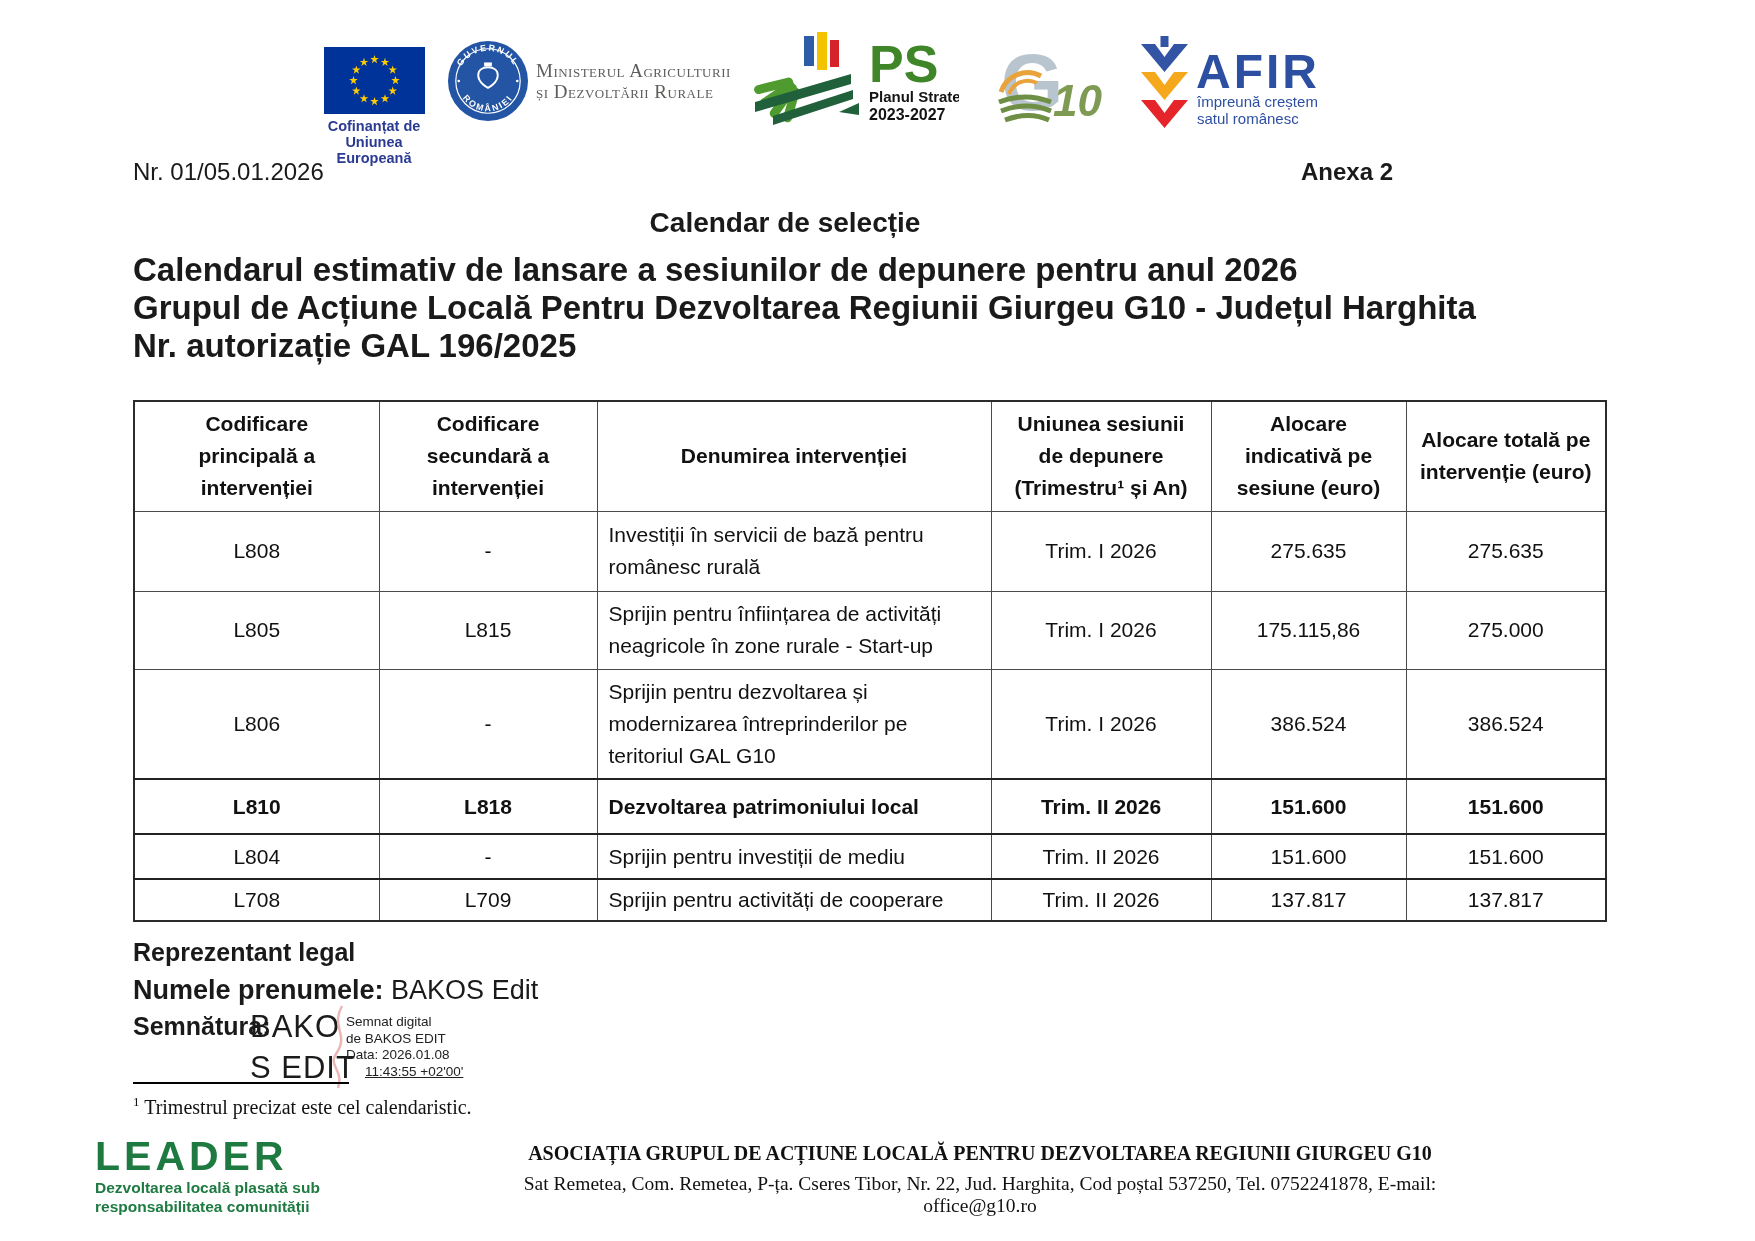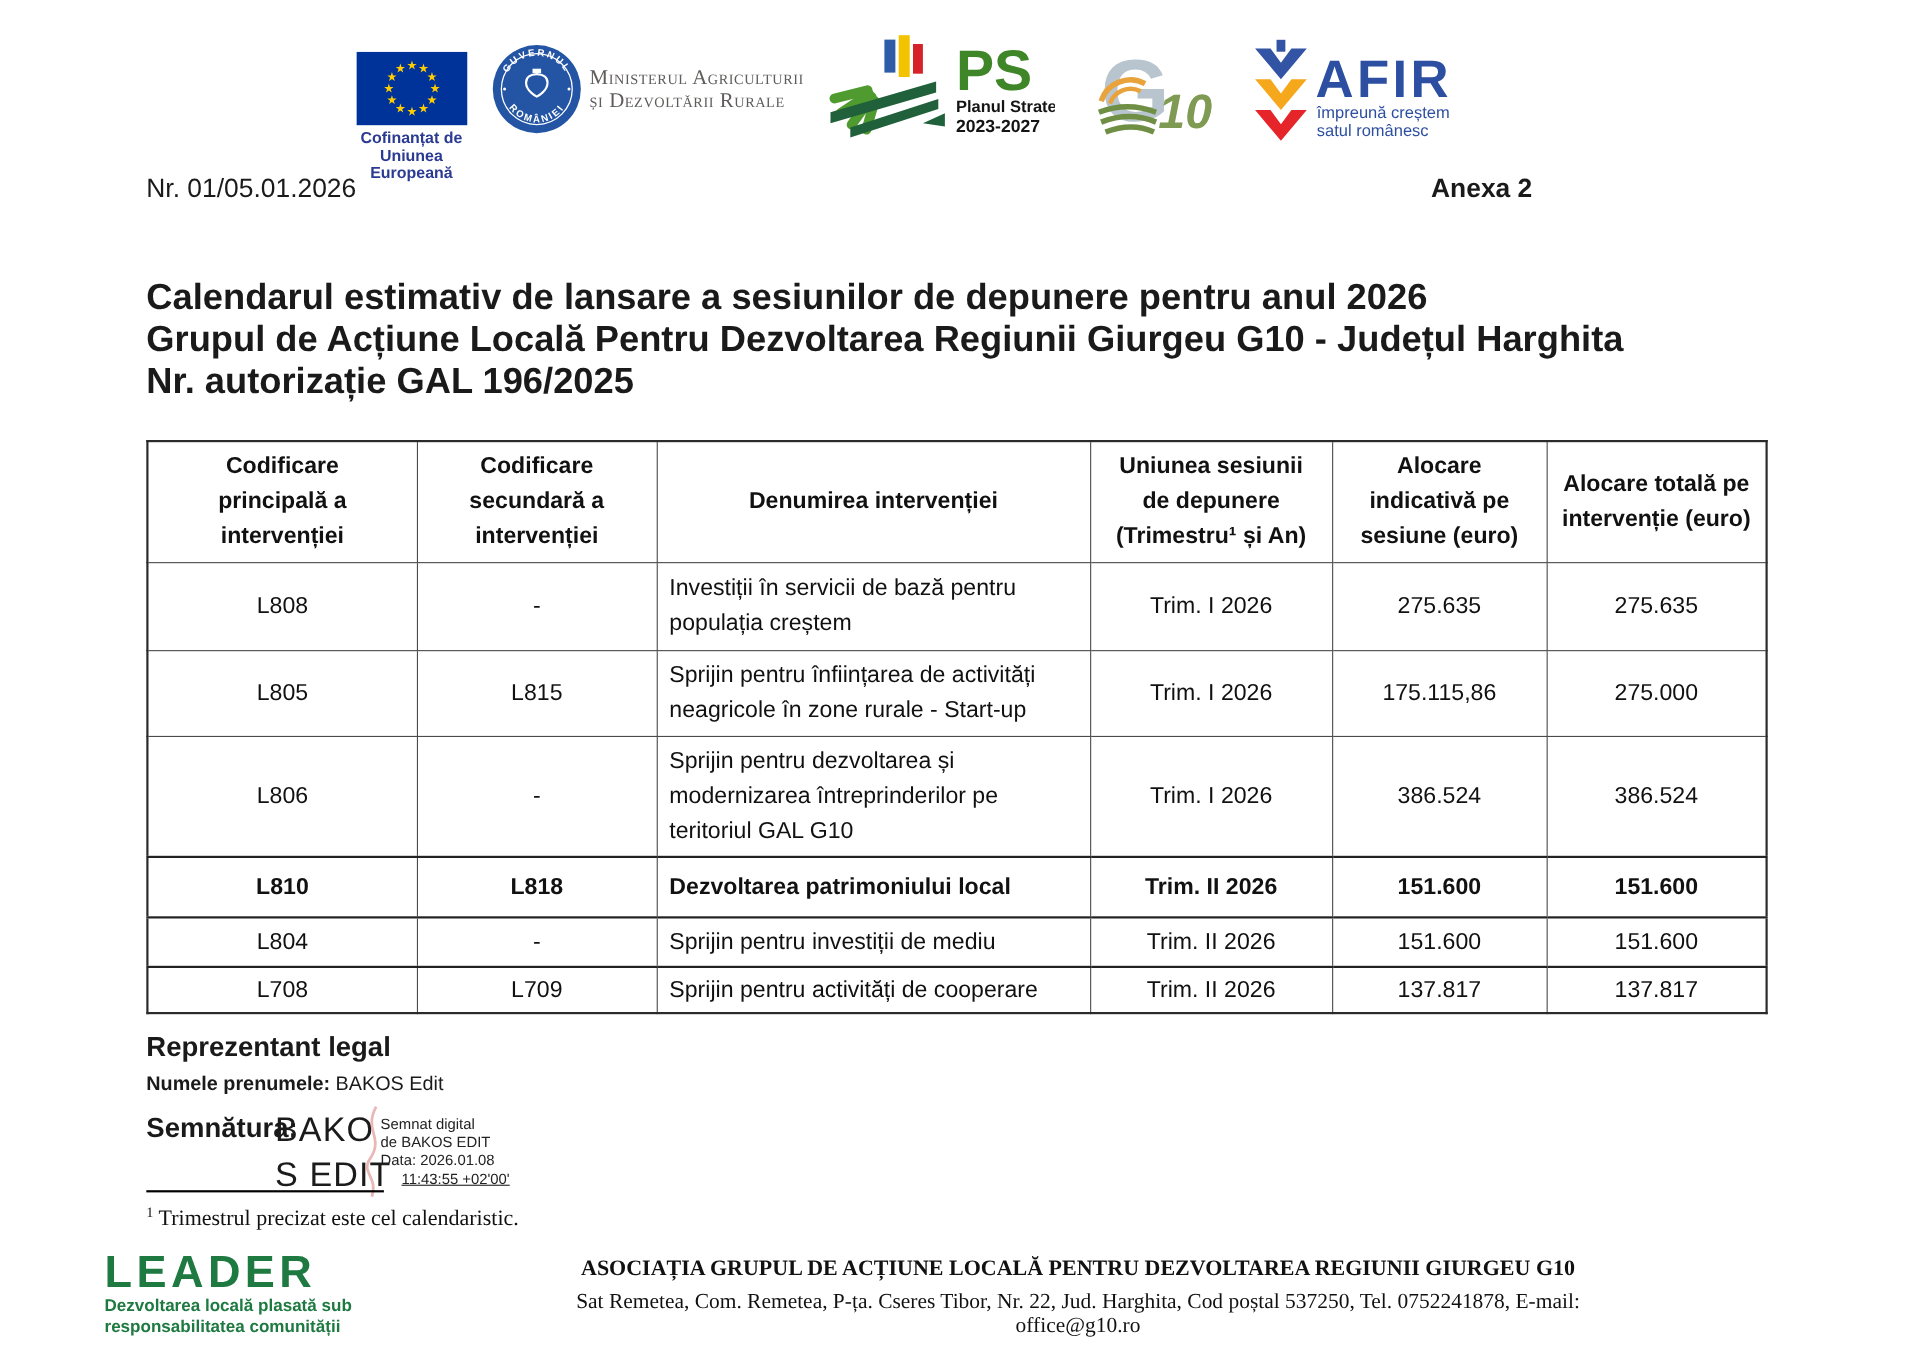--- a/index.html
+++ b/index.html
@@ -29,21 +29,21 @@
   table.cal tr.hdr{height:110px;}
   table.cal tr.r1{height:80px;} table.cal tr.r2{height:78px;} table.cal tr.r3{height:110px;}
   table.cal tr.r4{height:55px;font-weight:bold;} table.cal tr.r5{height:45px;} table.cal tr.r6{height:35px;}
   table.cal tr.thick td{border-top-width:2.6px;border-top-color:#222;}
   table.cal{border:2.5px solid #2b2b2b;}
   .hw{display:inline-block;}
   .hw.n12{max-width:178px;} .hw.n4{max-width:228px;} .hw.n56{max-width:232px;}
 
   
   .rep{left:133px;top:938px;font-size:25px;font-weight:bold;}
-  .nameline{left:133px;top:975px;font-size:18px;}
+  .nameline{left:133px;top:975px;font-size:27px;}
   .nameline .lab{font-weight:bold;}
   .sig-label{left:133px;top:1012px;font-size:25px;font-weight:bold;}
   .sig-name{left:250px;top:1006px;font-size:31px;line-height:41px;color:#1b1b1b;letter-spacing:1px;}
   .sig-details{left:346px;top:1014px;font-size:13.5px;line-height:16.5px;color:#222;}
   .sig-details .u{text-decoration:underline;padding-left:19px;}
   .sig-line{left:133px;top:1082px;width:216px;border-top:2.5px solid #000;}
   .flourish{left:326px;top:1004px;}
   .footnote{left:133px;top:1094px;font-family:"Liberation Serif",serif;font-size:20px;color:#111;}
   .footnote sup{font-size:13px;}
 
@@ -143,20 +143,21 @@
     <polygon points="1,8 15,8 24.5,21 34,8 48,8 24.5,36" fill="#3353a4"></polygon>
     <polygon points="1,36 15,36 24.5,49 34,36 48,36 24.5,64" fill="#f5a81c"></polygon>
     <polygon points="1,64 15,64 24.5,77 34,64 48,64 24.5,92" fill="#e5252a"></polygon>
     <text x="56" y="52" font-size="48" font-weight="bold" letter-spacing="3" fill="#2d4fa1">AFIR</text>
     <text x="57" y="71" font-size="15" font-weight="500" fill="#2d4fa1">împreună creștem</text>
     <text x="57" y="88" font-size="15" font-weight="500" fill="#2d4fa1">satul românesc</text>
   </svg>
 
   <div class="abs doc-no">Nr. 01/05.01.2026</div>
   <div class="abs annex">Anexa 2</div>
+  <div class="abs title">Calendar de selecție</div>
   <div class="abs intro">
     <div>Calendarul estimativ de lansare a sesiunilor de depunere pentru anul 2026</div>
     <div>Grupul de Acțiune Locală Pentru Dezvoltarea Regiunii Giurgeu G10 - Județul Harghita</div>
     <div>Nr. autorizație GAL 196/2025</div>
   </div>
 
   <table class="cal">
     <colgroup>
       <col style="width:245px">
         <col style="width:218px">
@@ -170,21 +171,21 @@
       <th><span class="hw n12">Codificare principală a intervenției</span></th>
       <th><span class="hw n12">Codificare secundară a intervenției</span></th>
       <th><span>Denumirea intervenției</span></th>
       <th><span class="hw n4">Uniunea sesiunii de depunere (Trimestru¹ și An)</span></th>
       <th><span class="hw n56">Alocare indicativă pe sesiune (euro)</span></th>
       <th><span class="hw n56">Alocare totală pe intervenție (euro)</span></th>
     </tr>
     <tr class="r1">
       <td class="c">L808</td>
       <td class="c">-</td>
-      <td class="l">Investiții în servicii de bază pentru populația creștem</td>
+      <td class="l">Investiții în servicii de bază pentru românesc rurală</td>
       <td class="c">Trim. I 2026</td>
       <td class="c">275.635</td>
       <td class="c">275.635</td>
     </tr>
     <tr class="r2">
       <td class="c">L805</td>
       <td class="c">L815</td>
       <td class="l">Sprijin pentru înființarea de activități neagricole în zone rurale - Start-up</td>
       <td class="c">Trim. I 2026</td>
       <td class="c">175.115,86</td>

